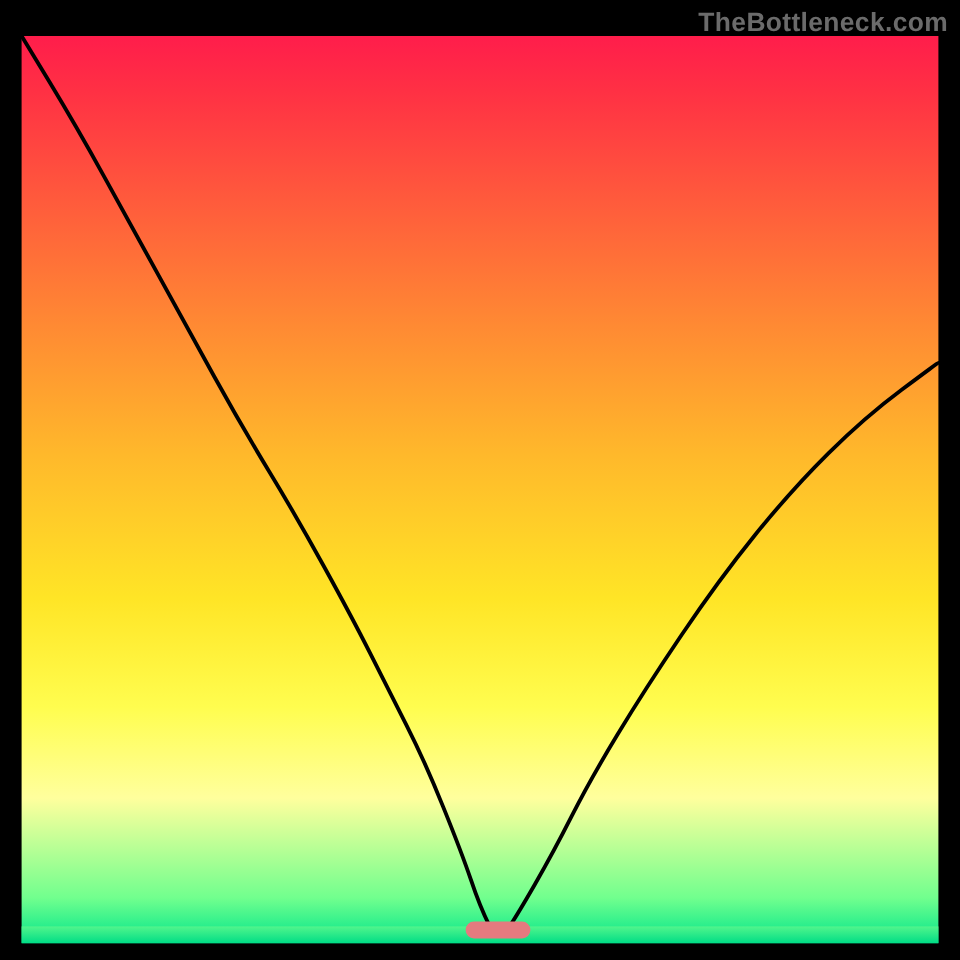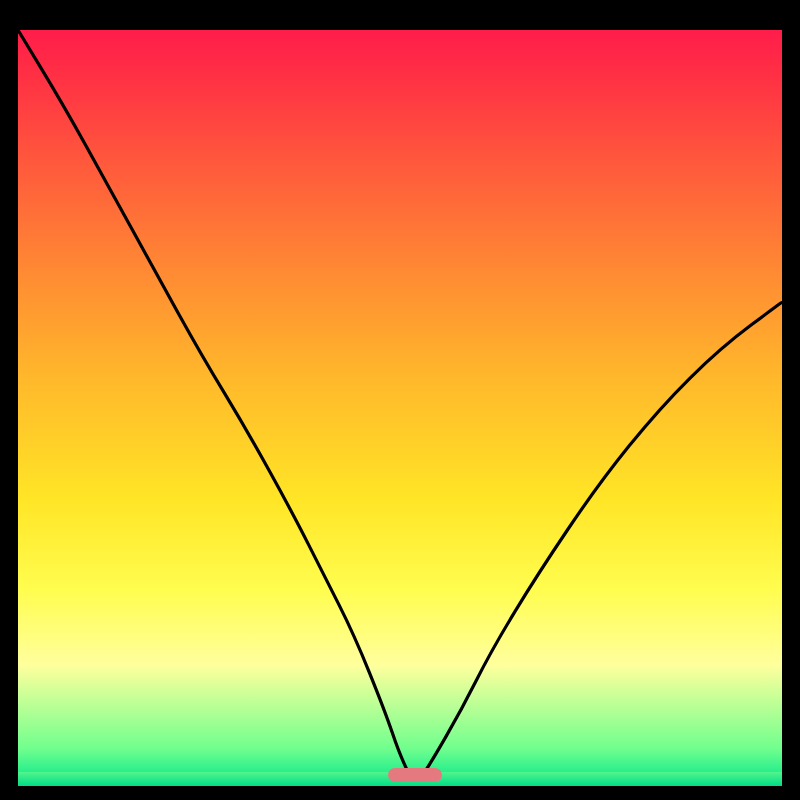--- a/index.html
+++ b/index.html
@@ -80,20 +80,21 @@
     background: #e47a7f;
     bottom: 4px;
     transform: translateX(-50%);
   }
 </style>
 </head>
 <body>
 
 <div class="frame">
 
+  <div class="watermark">TheBottleneck.com</div>
 
   <div class="plot-outer">
     <div class="plot-area"></div>
 
     <svg class="curve" viewBox="0 0 764 756" preserveAspectRatio="none">
       <path fill="none" stroke="#000" stroke-width="3.2" stroke-linecap="round" d="M 0.0 0.0 Q 0.0 0.0 22.9 37.8 Q 45.8 75.6 68.8 117.2 Q 91.7 158.8 114.6 200.3 Q 137.5 241.9 160.4 283.5 Q 183.4 325.1 206.3 362.9 Q 229.2 400.7 252.1 442.3 Q 275.0 483.8 290.3 514.1 Q 305.6 544.3 320.9 574.6 Q 336.2 604.8 351.4 642.6 Q 366.7 680.4 374.4 703.1 Q 382.0 725.8 389.6 740.9 Q 397.3 756.0 404.9 744.7 Q 412.6 733.3 427.8 706.9 Q 443.1 680.4 458.4 650.2 Q 473.7 619.9 496.6 582.1 Q 519.5 544.3 550.1 499.0 Q 580.6 453.6 611.2 415.8 Q 641.8 378.0 672.3 347.8 Q 702.9 317.5 733.4 294.8 T 764.0 272.2" id="curve-path"></path>
     </svg>
 
     <div class="green-strip"></div>
 

